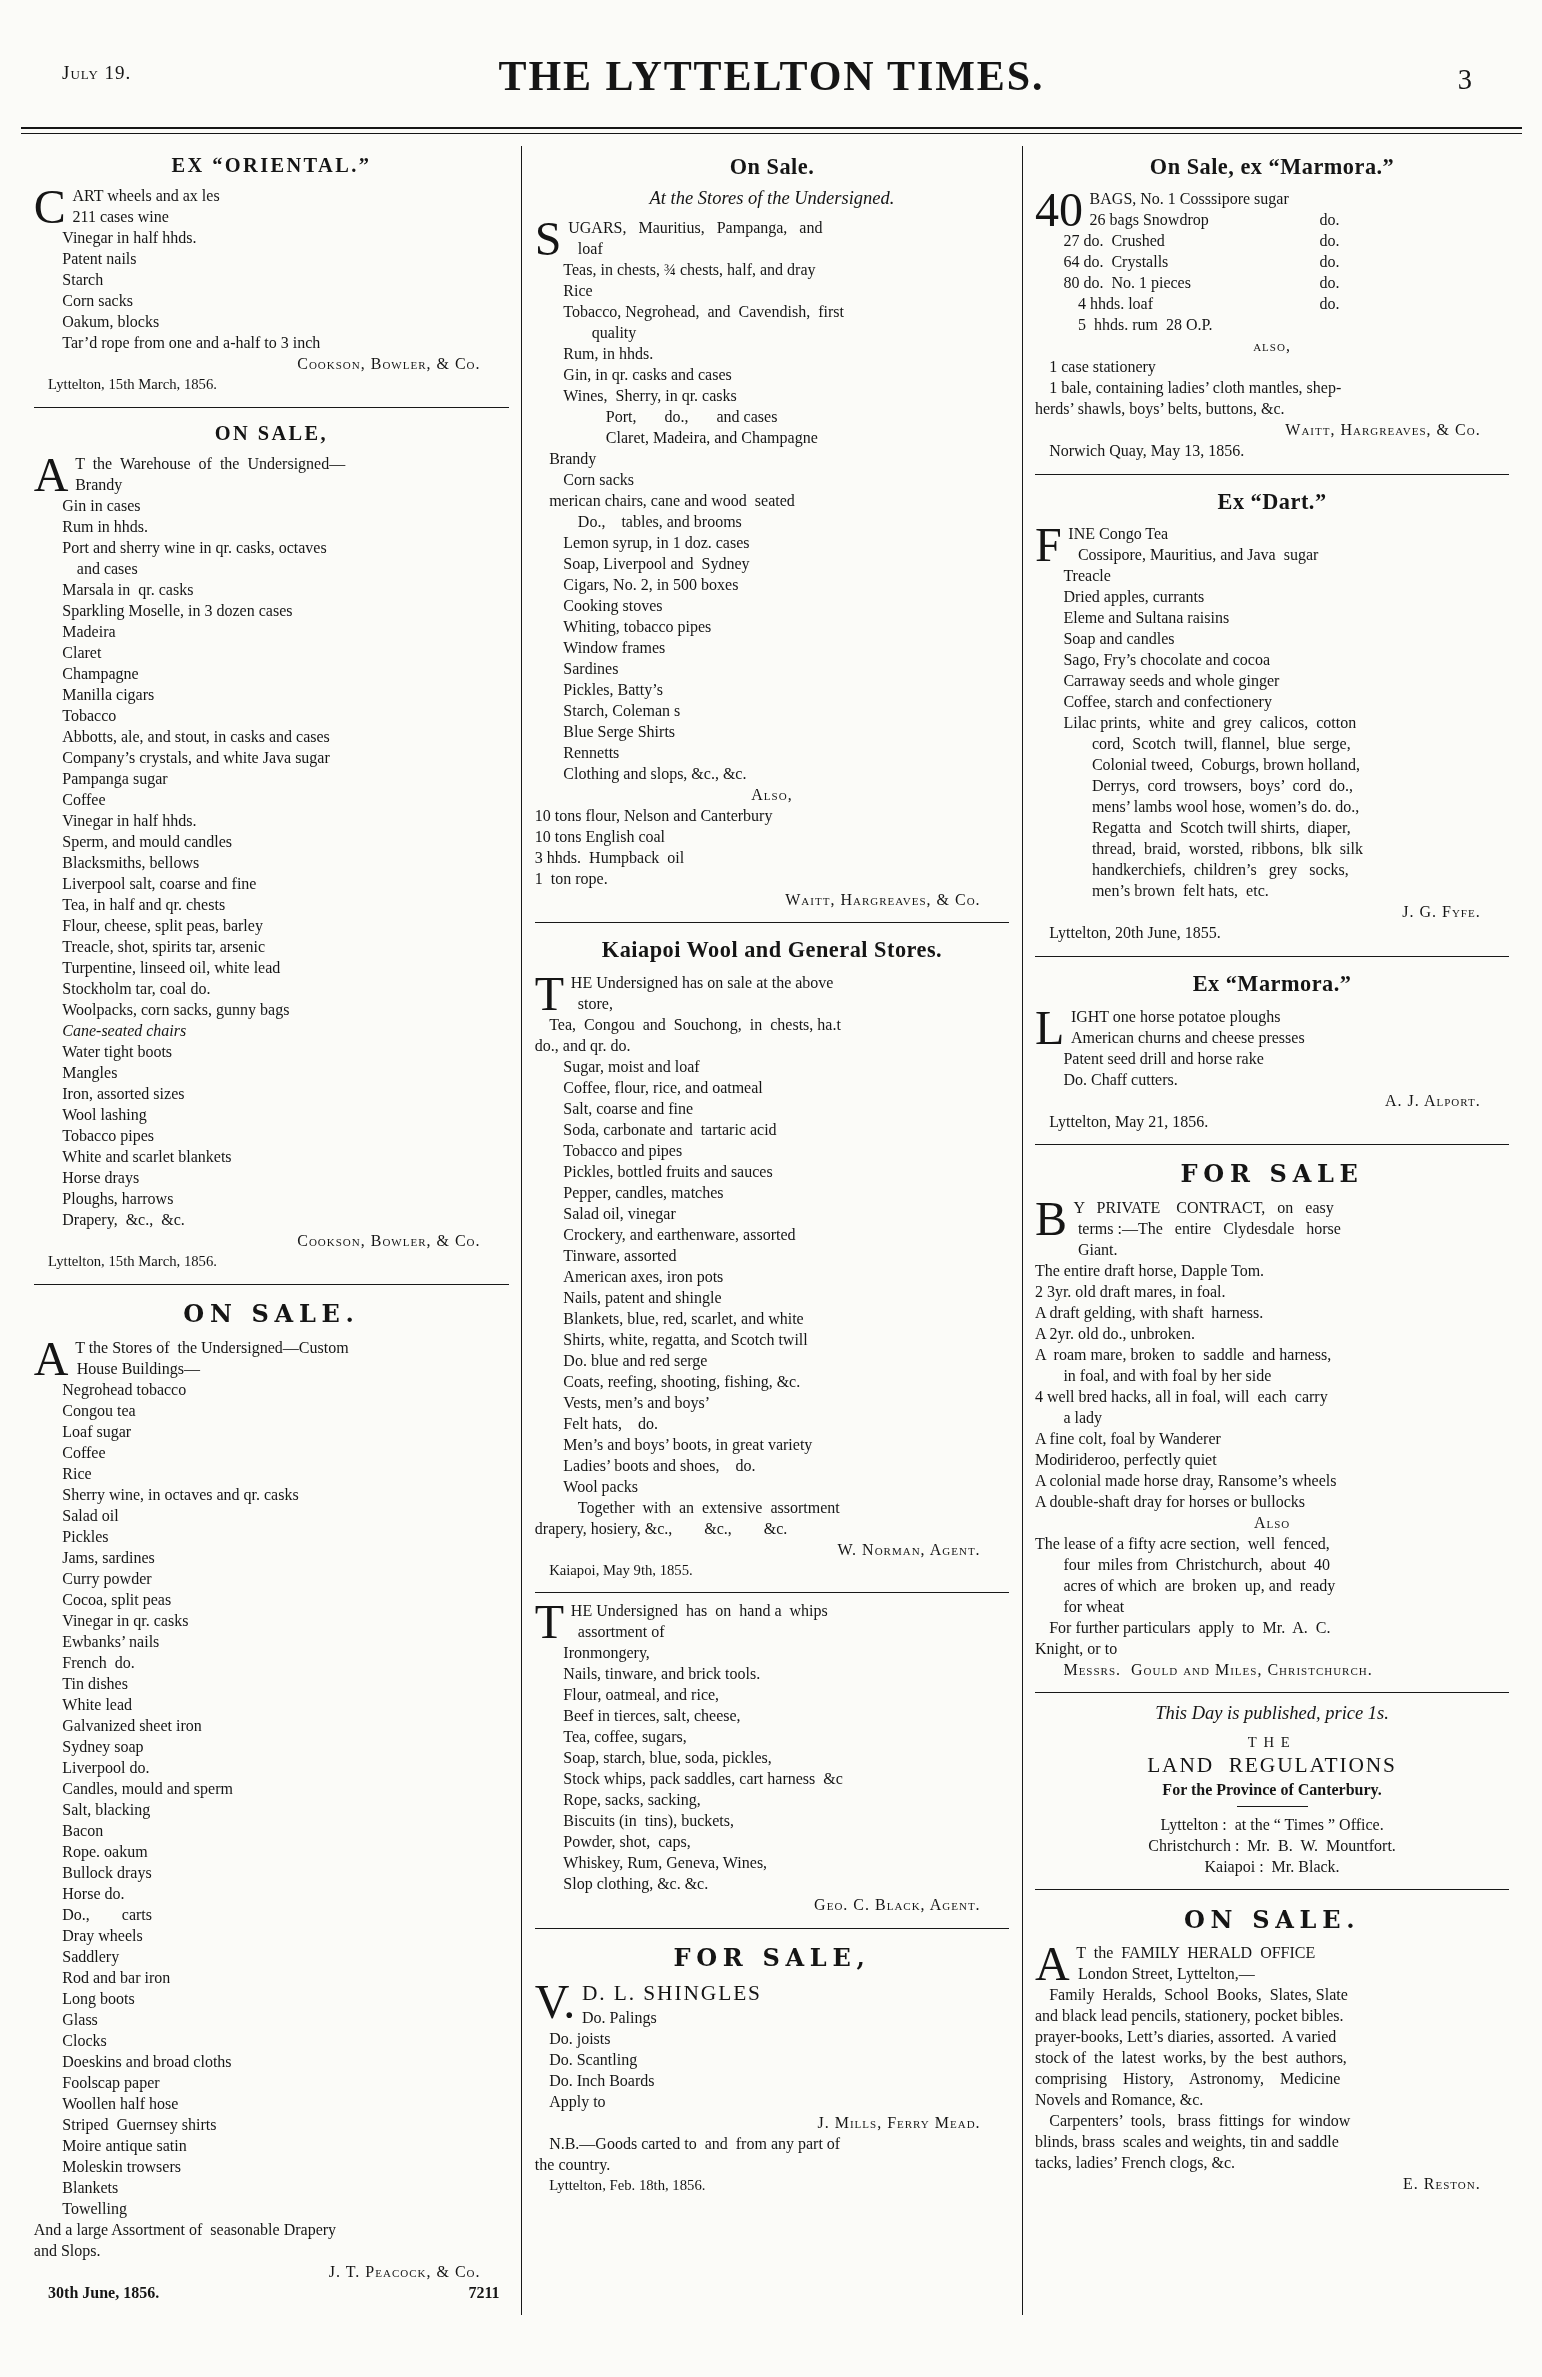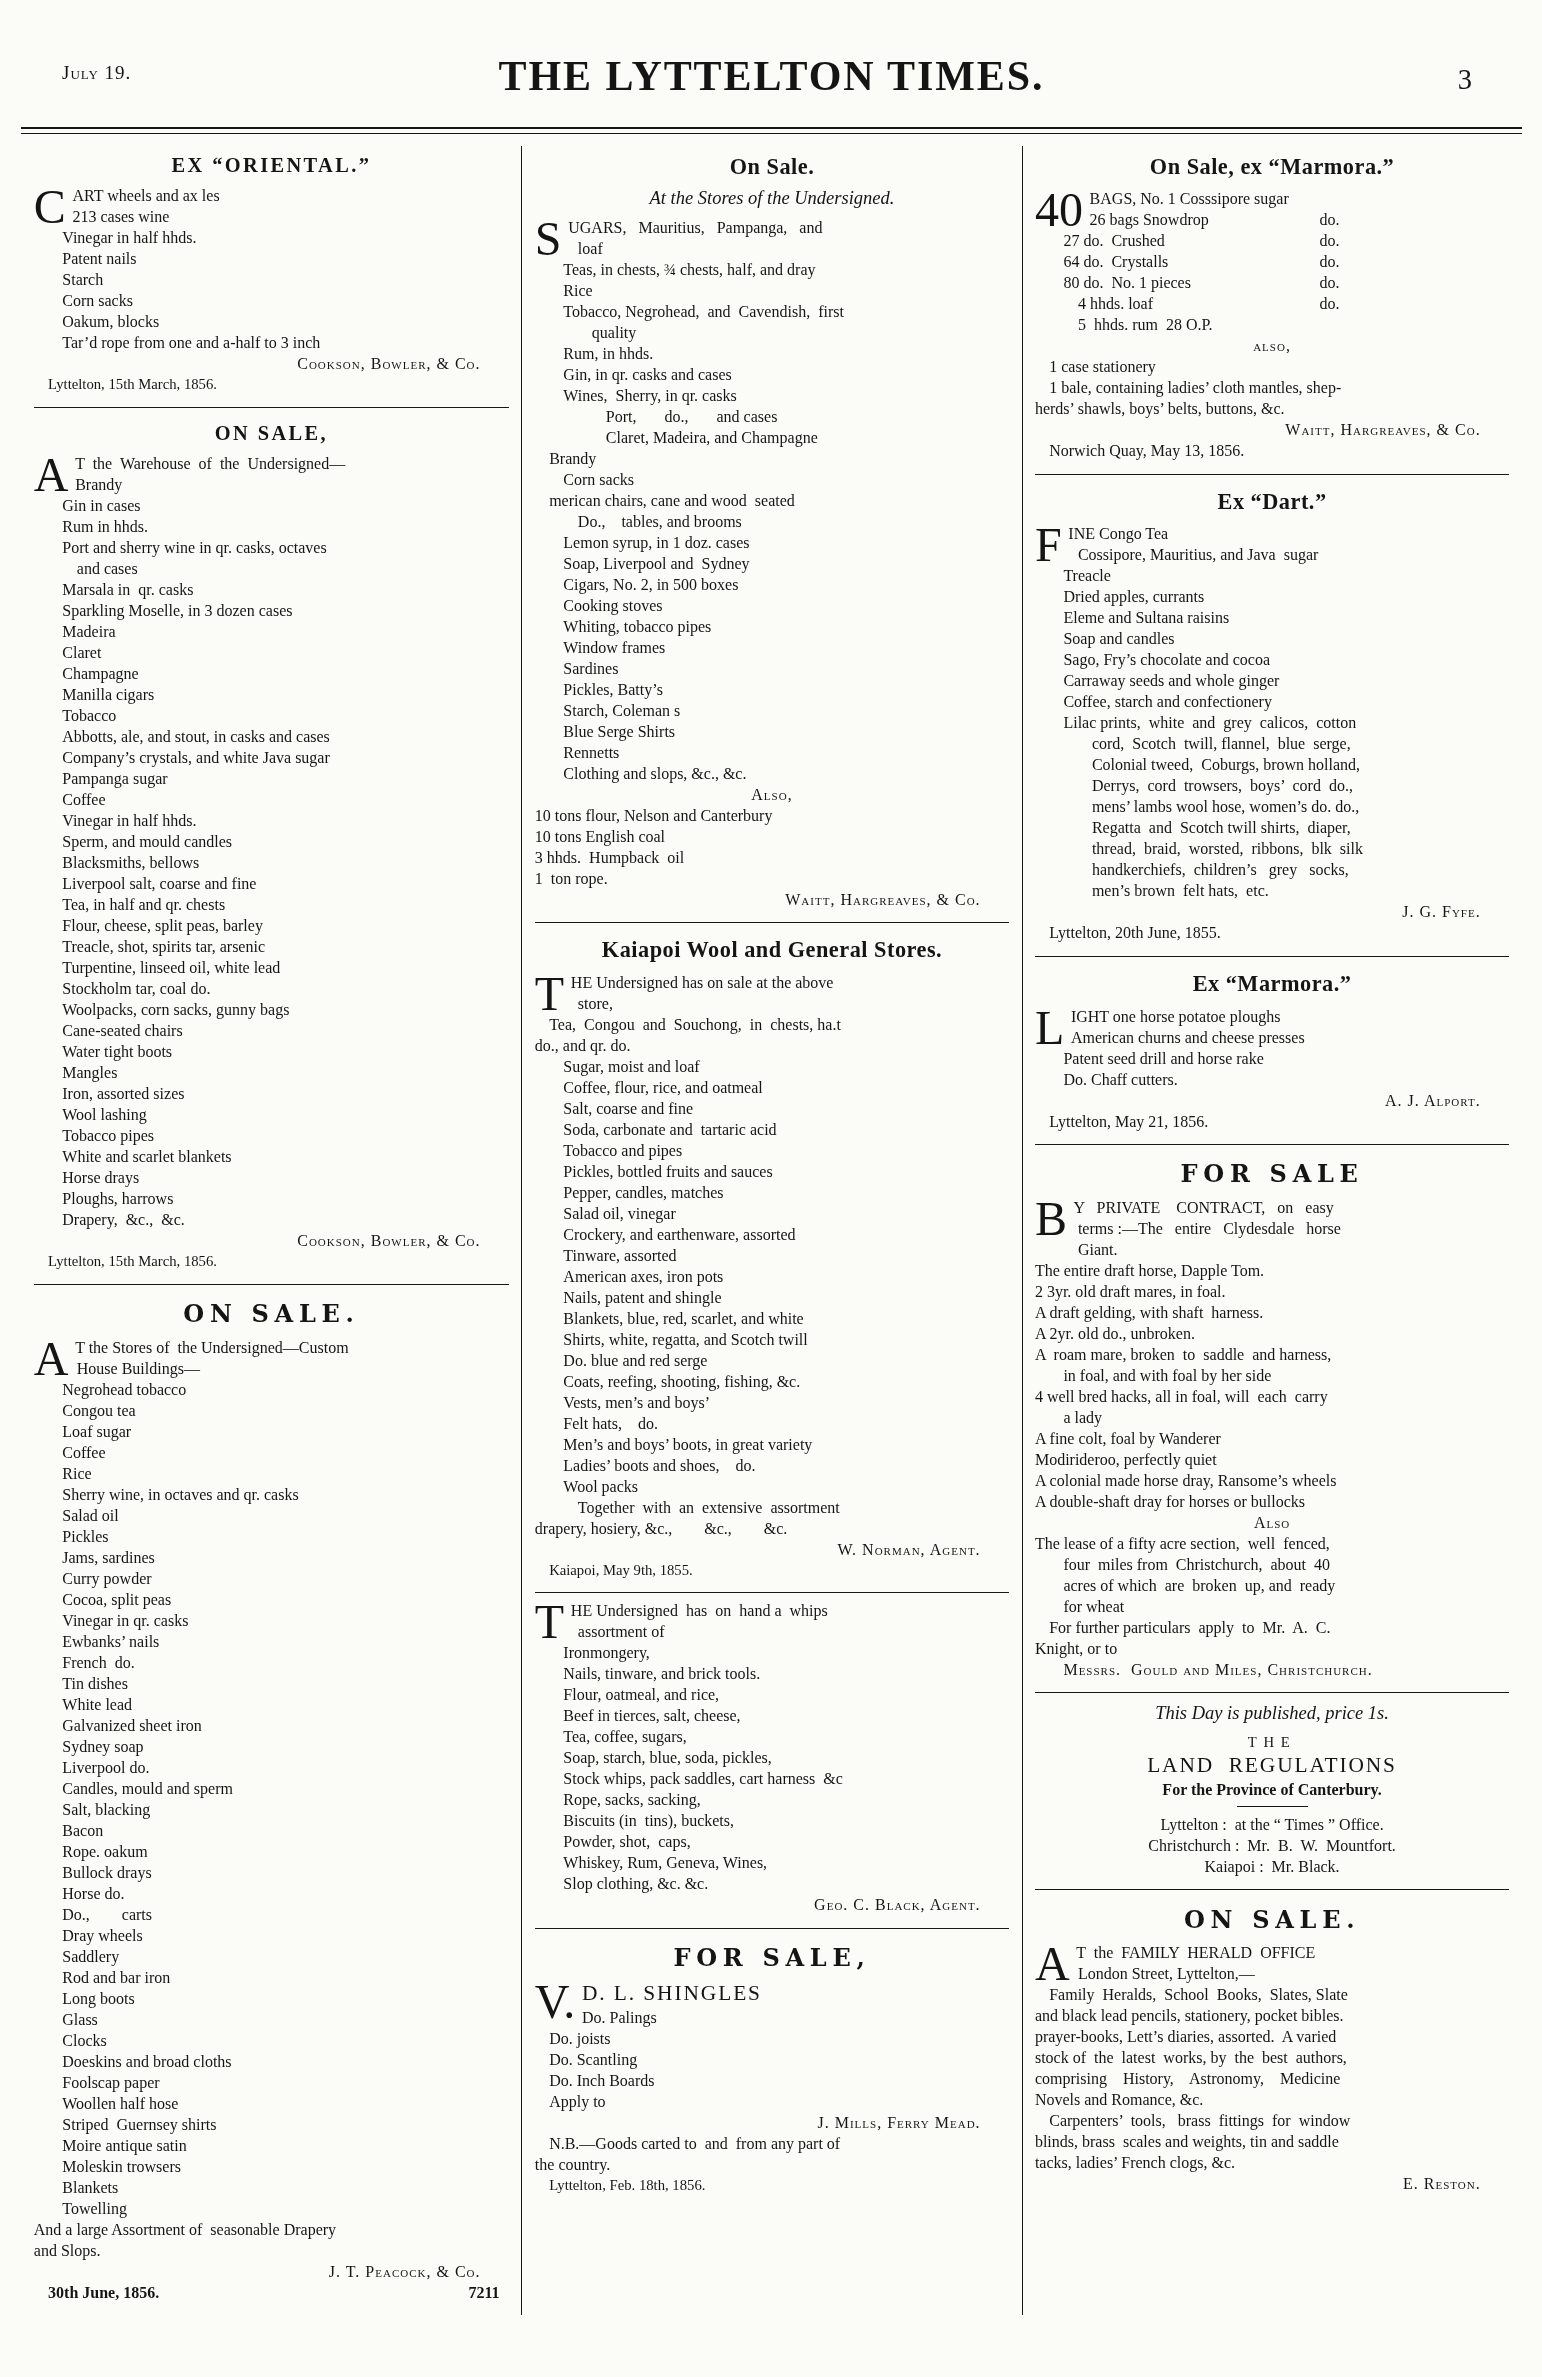--- a/index.html
+++ b/index.html
@@ -79,21 +79,21 @@
     <div class="m-page">3</div>
     <div class="m-rule"></div>
   </div>
   <div class="columns" id="columns">
       <div class="col">
         <section class="section">
           <div class="h caps">EX  “ORIENTAL.”</div>
           <div class="body">
             <span class="dropcap">C</span>
             <div class="line"><span>ART wheels and ax les</span></div>
-            <div class="line" style="padding-left: 28.5px;"><span>213 cases wine</span></div>
+            <div class="line" style="padding-left: 28.5px;"><span>211 cases wine</span></div>
             <div class="line" style="padding-left: 28.5px;"><span>Vinegar in half hhds.</span></div>
             <div class="line" style="padding-left: 28.5px;"><span>Patent nails</span></div>
             <div class="line" style="padding-left: 28.5px;"><span>Starch</span></div>
             <div class="line" style="padding-left: 28.5px;"><span>Corn sacks</span></div>
             <div class="line" style="padding-left: 28.5px;"><span>Oakum, blocks</span></div>
             <div class="line" style="padding-left: 28.5px;"><span>Tar’d rope from one and a-half to 3 inch</span></div>
             <div class="line al-r sc"><span>Cookson, Bowler, &amp; Co.</span></div>
             <div class="line sm" style="padding-left: 14.3px;"><span>Lyttelton, 15th March, 1856.</span></div>
           </div>
         </section>
@@ -121,21 +121,21 @@
             <div class="line" style="padding-left: 28.5px;"><span>Vinegar in half hhds.</span></div>
             <div class="line" style="padding-left: 28.5px;"><span>Sperm, and mould candles</span></div>
             <div class="line" style="padding-left: 28.5px;"><span>Blacksmiths, bellows</span></div>
             <div class="line" style="padding-left: 28.5px;"><span>Liverpool salt, coarse and fine</span></div>
             <div class="line" style="padding-left: 28.5px;"><span>Tea, in half and qr. chests</span></div>
             <div class="line" style="padding-left: 28.5px;"><span>Flour, cheese, split peas, barley</span></div>
             <div class="line" style="padding-left: 28.5px;"><span>Treacle, shot, spirits tar, arsenic</span></div>
             <div class="line" style="padding-left: 28.5px;"><span>Turpentine, linseed oil, white lead</span></div>
             <div class="line" style="padding-left: 28.5px;"><span>Stockholm tar, coal do.</span></div>
             <div class="line" style="padding-left: 28.5px;"><span>Woolpacks, corn sacks, gunny bags</span></div>
-            <div class="line" style="padding-left: 28.5px;"><span>Cane-seated chairs</span></div>
+            <div class="line" style="padding-left: 28.5px; font-style: italic;"><span>Cane-seated chairs</span></div>
             <div class="line" style="padding-left: 28.5px;"><span>Water tight boots</span></div>
             <div class="line" style="padding-left: 28.5px;"><span>Mangles</span></div>
             <div class="line" style="padding-left: 28.5px;"><span>Iron, assorted sizes</span></div>
             <div class="line" style="padding-left: 28.5px;"><span>Wool lashing</span></div>
             <div class="line" style="padding-left: 28.5px;"><span>Tobacco pipes</span></div>
             <div class="line" style="padding-left: 28.5px;"><span>White and scarlet blankets</span></div>
             <div class="line" style="padding-left: 28.5px;"><span>Horse drays</span></div>
             <div class="line" style="padding-left: 28.5px;"><span>Ploughs, harrows</span></div>
             <div class="line" style="padding-left: 28.5px;"><span>Drapery,  &amp;c.,  &amp;c.</span></div>
             <div class="line al-r sc"><span>Cookson, Bowler, &amp; Co.</span></div>

